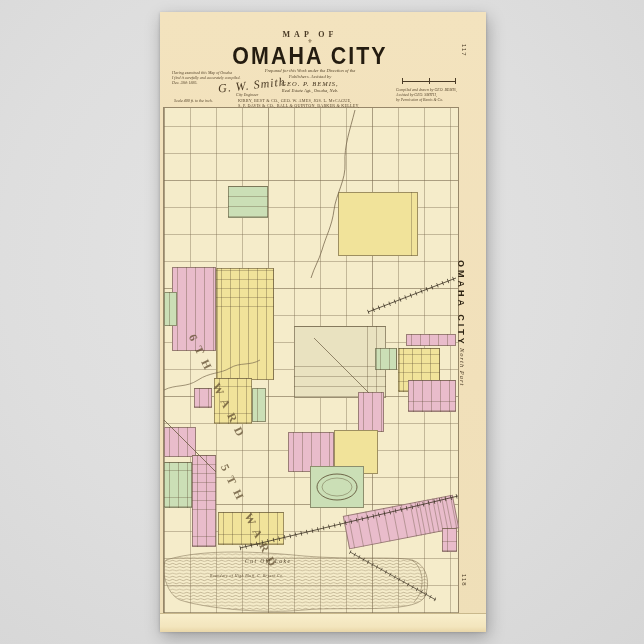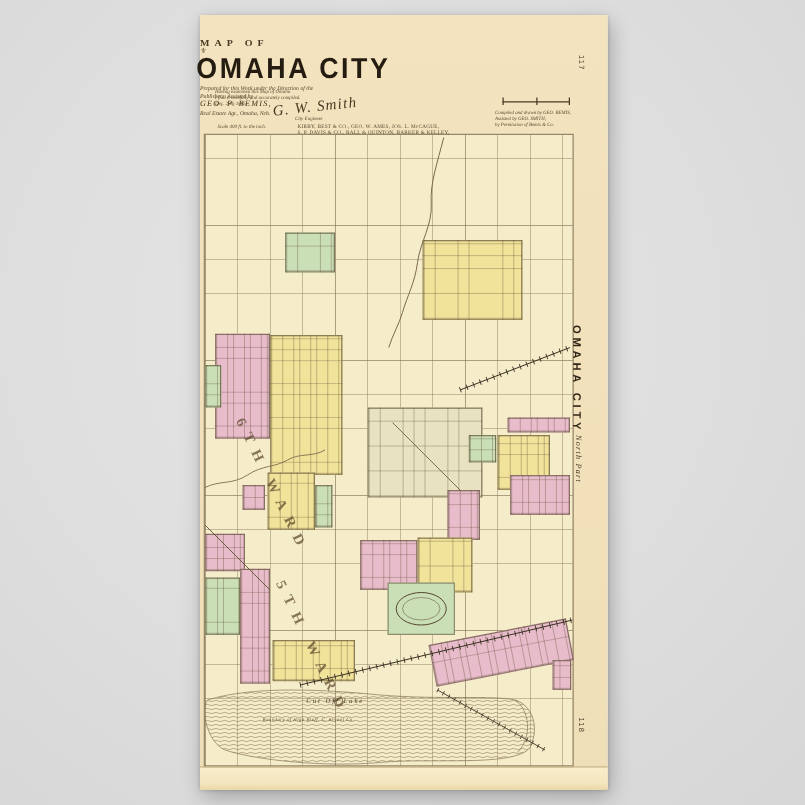--- a/index.html
+++ b/index.html
@@ -12,21 +12,21 @@
     position:absolute;left:160px;top:12px;width:326px;height:619px;
     background:linear-gradient(180deg,#f3e3be 0%,#f1e0ba 60%,#efdfb8 100%);
     box-shadow:2px 6px 16px rgba(0,0,0,.28), 0 1px 3px rgba(0,0,0,.2);
   }
   .poster-curl{
     position:absolute;left:0;top:601px;width:326px;height:18px;
     background:linear-gradient(180deg,#f8eecb 0%,#f3e5bd 70%,#e9d7a9 100%);
     border-top:1px solid #c9b88c;
   }
   
-  .title-block{position:absolute;left:0;top:18px;width:300px;text-align:left;}
+  .title-block{position:absolute;left:0;top:18px;width:300px;text-align:center;}
   .kicker{font-size:8px;letter-spacing:4px;font-weight:bold;color:#4a3b26;transform:scale(1,.9);}
   .ornament{font-size:6px;color:#6a5638;line-height:4px;}
   .big-title{
     font-family:"Liberation Sans", sans-serif;font-weight:bold;font-size:21px;
     letter-spacing:2px;color:#241c10;margin-top:1px;transform:scale(1.02,1.1);
   }
   .sub{font-style:italic;font-size:4.6px;color:#55452c;line-height:6px;}
   .sub-name{font-size:6.5px;letter-spacing:1px;font-style:italic;color:#41321c;line-height:8px;}
   .refs{position:absolute;left:78px;top:86px;width:200px;text-align:left;
         font-size:4.2px;line-height:5.2px;color:#5a4930;letter-spacing:.2px;}

